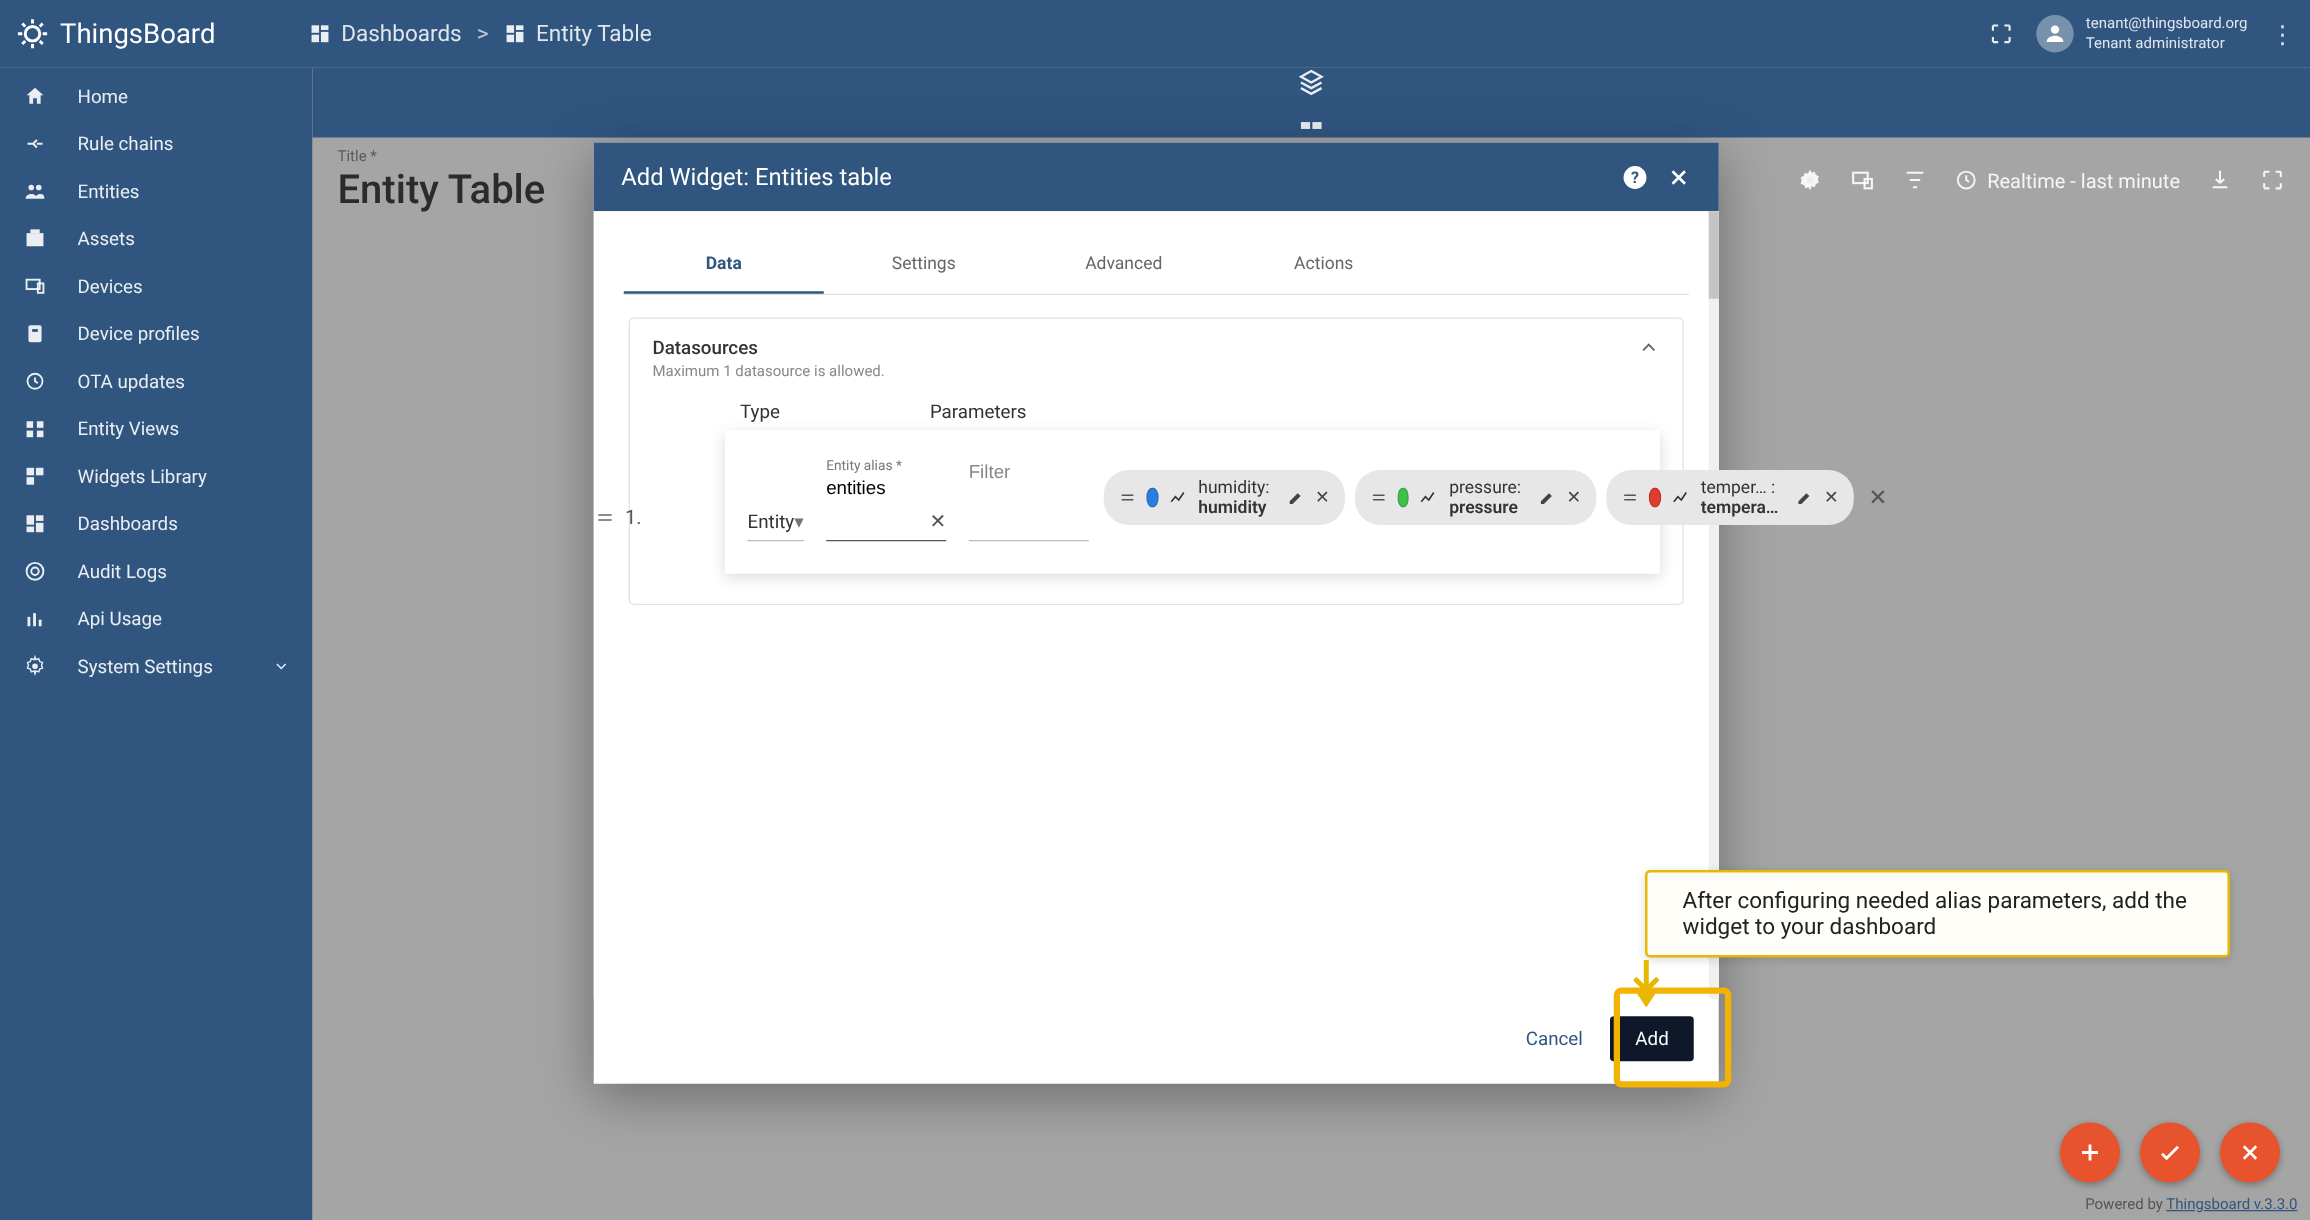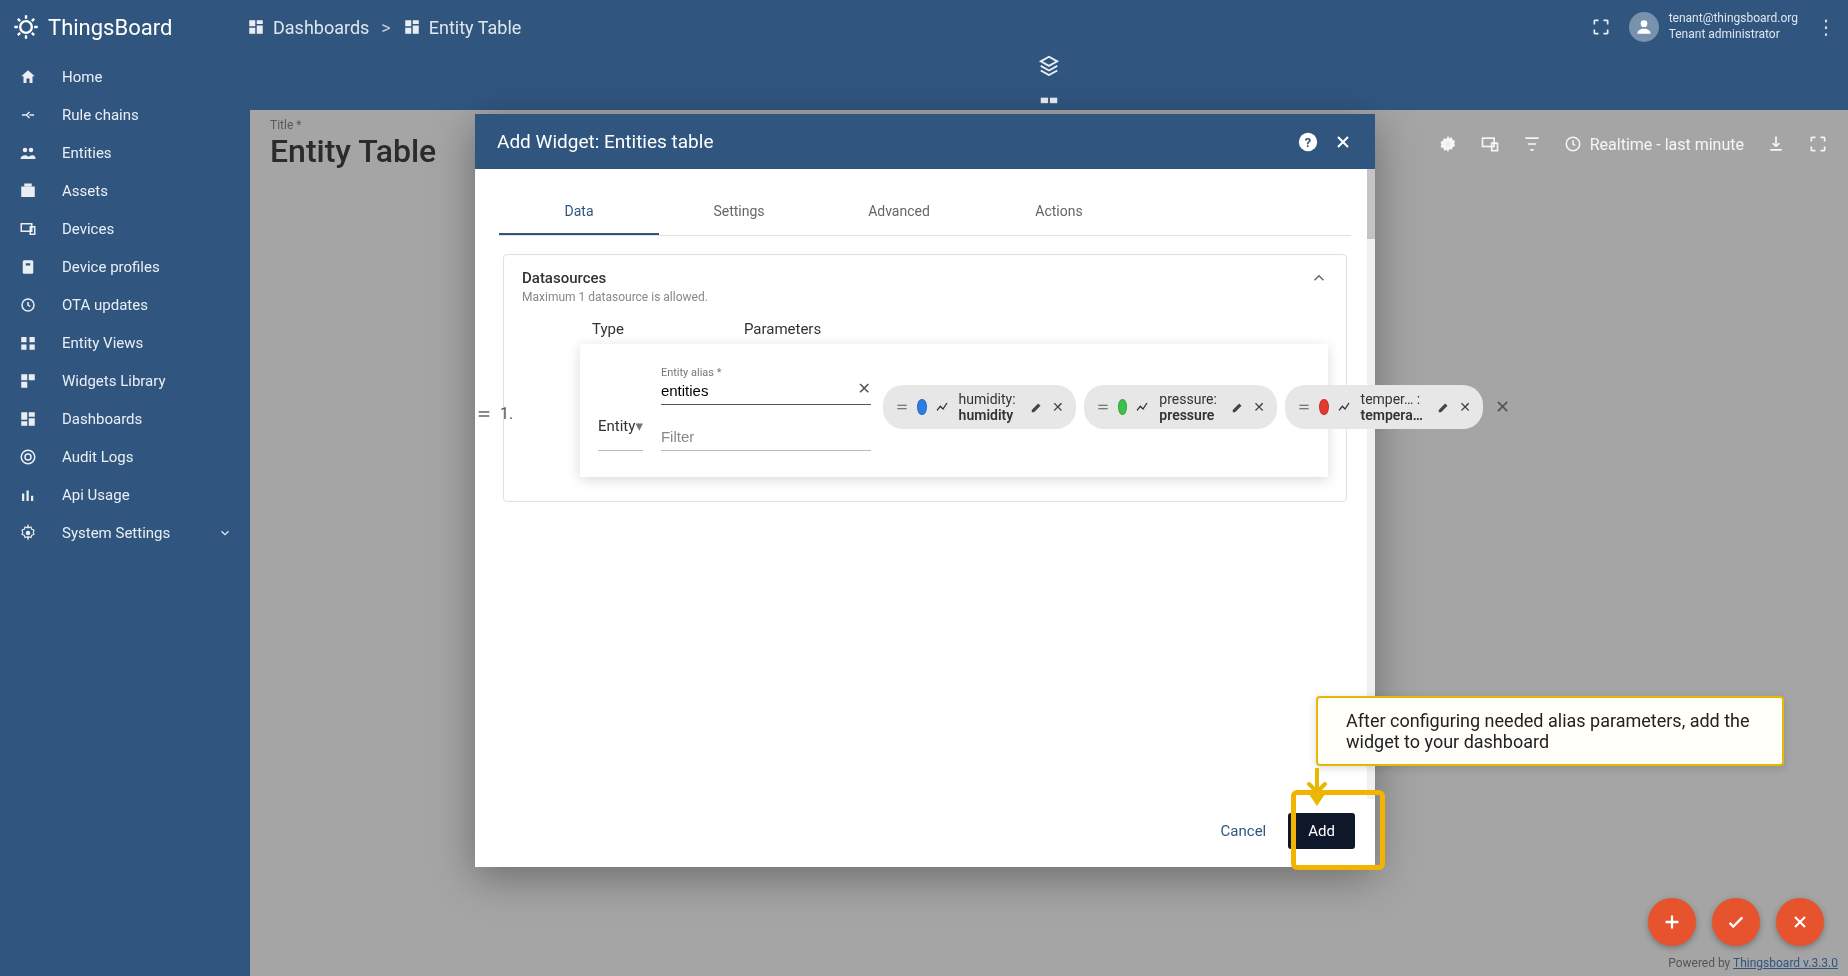--- a/index.html
+++ b/index.html
@@ -73,21 +73,21 @@
   background:#305680; color:#fff; padding:16px 22px; display:flex; align-items:center;
 }
 .modal-title { font-size:19px; flex:1; }
 .modal-header .hicon { margin-left:14px; cursor:pointer; }
 .modal-body { background:#fff; padding: 0 0 0 0; position:relative; height: 630px; }
 .scroll-indicator { position:absolute; right:0; top:0; bottom:0; width:8px; background:#f0f0f0; }
 .scroll-thumb { position:absolute; right:0; top:0; width:8px; height:70px; background:#c4c4c4; }
 
 .tabs { display:flex; border-bottom:1px solid #e0e0e0; margin: 20px 24px 0 24px; }
 .tab { flex:0 0 160px; text-align:center; padding:14px 0; color:#666; font-size:14px; cursor:pointer; }
-.tab.active { color:#305680; border-bottom:2px solid #305680; font-weight:400; }
+.tab.active { color:#305680; border-bottom:2px solid #305680; font-weight:700; }
 
 .panel { margin: 18px 28px; border:1px solid #e0e0e0; border-radius:4px; padding:14px 18px 24px 18px; }
 .panel-header { display:flex; align-items:flex-start;gap:35px; }
 .ph-text h4 { font-size:15px; color:#333; font-weight:500; }
 .ph-text p { font-size:12px; color:#888; margin-top:3px; }
 .ph-chevron { margin-left:auto; color:#666; cursor:pointer; }
 
 .col-labels { display:flex; gap:80px; margin: 16px 0 6px 70px; font-size:15px; color:#333; }
 .col-labels .col2 { margin-left:40px; }
 
@@ -97,21 +97,21 @@
 }
 .row-prefix { position:absolute; left:-46px; top:60px; display:flex; align-items:center; gap:8px; color:#555; font-size:16px; }
 .drag-icon { color:#666; }
 
 .type-select {
   width:122px; border:none; border-bottom:1px solid #bbb; font-size:15px; padding:6px 0;
   display:flex; align-items:center; justify-content:flex-end; color:#333; cursor:pointer;
   margin-top:44px;
 }
 .type-select .arrow { color:#777; }
-.params-col { flex:0 0 210px; display:flex; flex-direction:column; gap:18px; margin-top:6px; margin-left:6px;}
+.params-col { flex:0 0 210px; display:flex; flex-direction:row; gap:18px; margin-top:6px; margin-left:6px;}
 .field { position:relative; border-bottom:1px solid #bbb; padding:2px 0; }
 .field.dark { border-bottom:1px solid #555; }
 .field-label { font-size:11px; color:#777; }
 .field-input { border:none; outline:none; font-size:15px; width:100%; padding:3px 0; background:transparent; }
 .field-x { position:absolute; right:0; bottom:6px; color:#555; cursor:pointer; font-size:16px; }
 .filter-field input::placeholder { color:#888; }
 
 .chips-col { flex:1; display:flex; flex-direction:row; gap:8px; margin-top:4px; }
 .chip-row { display:flex; align-items:center; gap:8px; }
 .chip {

